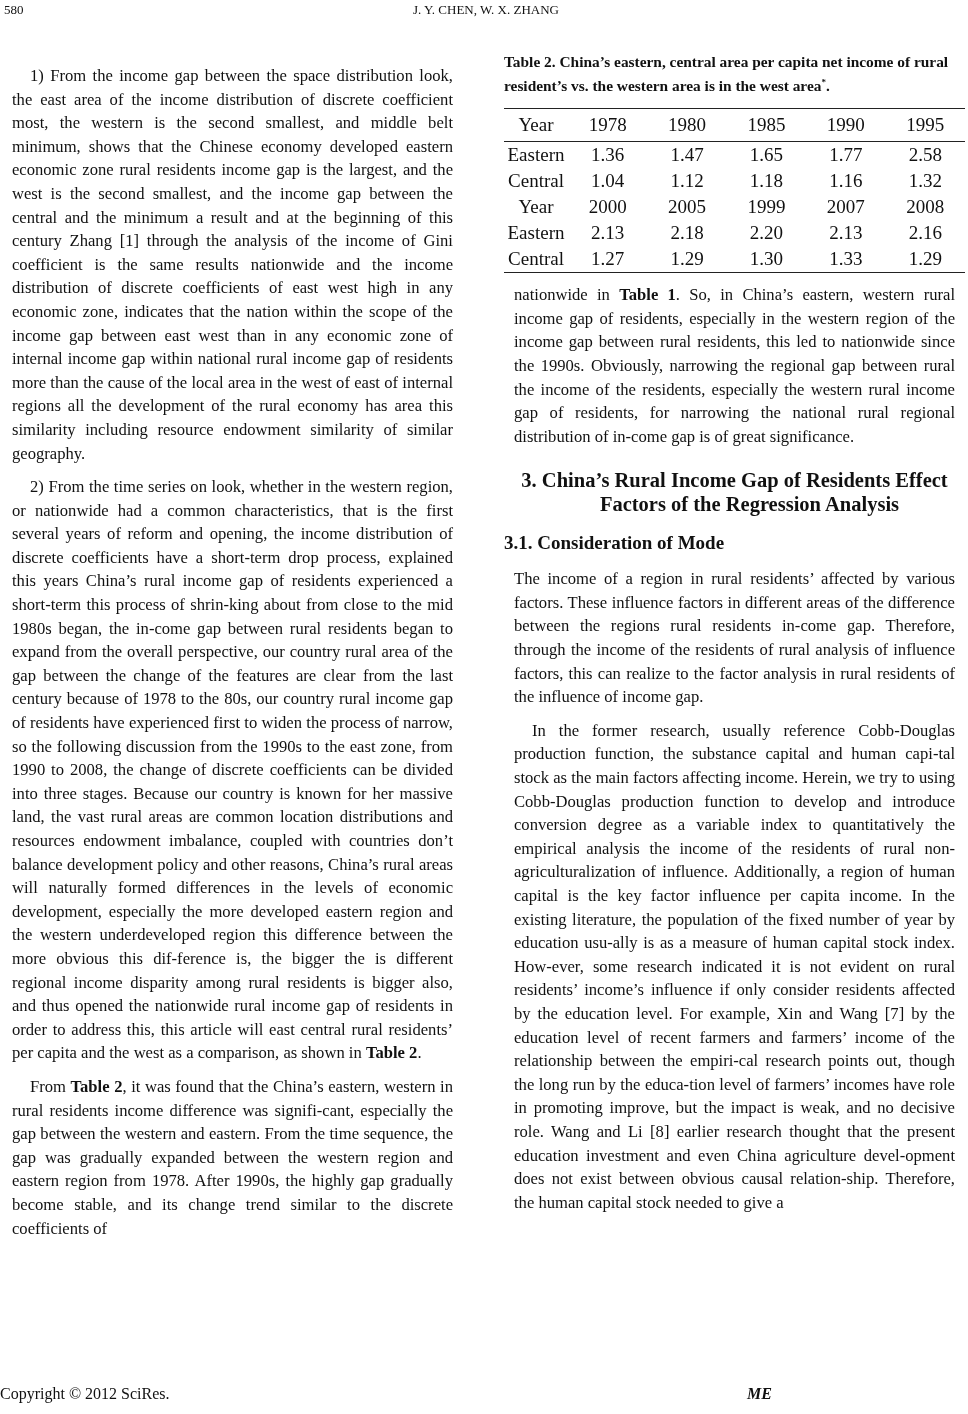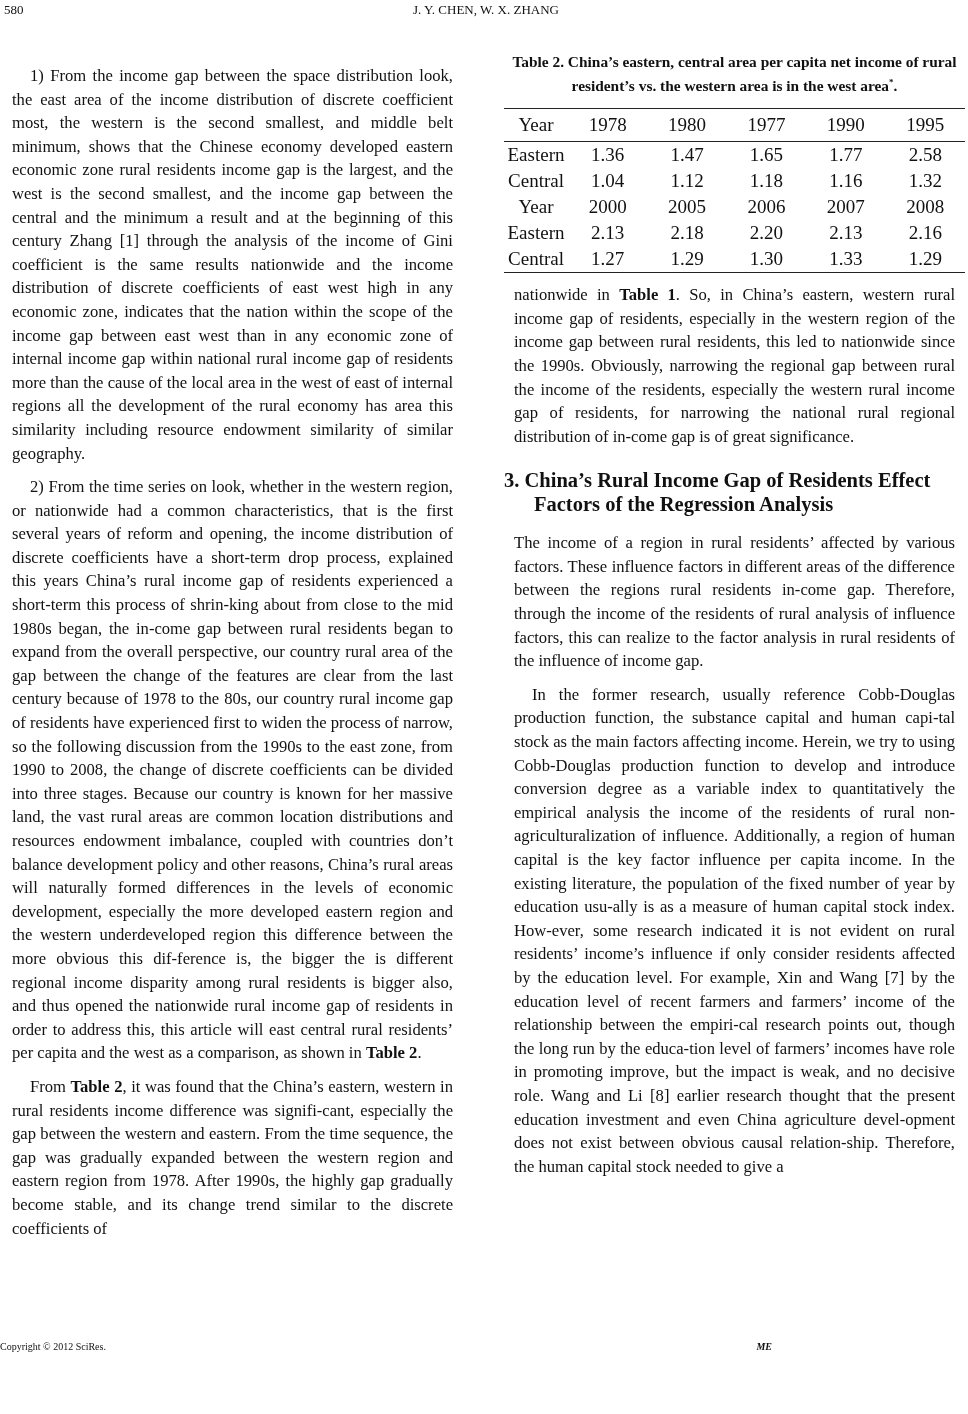--- a/index.html
+++ b/index.html
@@ -18,49 +18,49 @@
     position: absolute; top: 54px;
     font-size: 16.6px; line-height: 23.6px; text-align: justify;
   }
   .col-left { left: 2px; width: 461px; }
   .col-right { left: 504px; width: 461px; top: 54px; }
 
   .col p { margin: 10px; }
   .col p.indent { text-indent: 18px; }
 
   .tcap {
-    font-weight: bold; font-size: 15.4px; line-height: 20px; text-align: center;
+    font-weight: bold; font-size: 15.4px; line-height: 20px; text-align: left;
     margin-top: -2px;
   }
   .tcap sup { font-size: 9px; }
 
   table.data {
     width: 461px; margin-top: 12px; border-collapse: collapse;
     font-size: 19px; line-height: 26px;
   }
   table.data th, table.data td { text-align: center; padding: 0; font-weight: normal; }
   table.data thead tr { border-top: 1.3px solid #222; border-bottom: 1.3px solid #222; }
   table.data thead th { height: 32px; }
   table.data tbody tr:last-child { border-bottom: 1.3px solid #222; }
   table.data tbody td { height: 26px; }
   table.data td:first-child, table.data th:first-child { width: 64px; }
 
   .tnote { font-size: 13px; line-height: 18px; margin-top: 8px; margin-bottom: 22px; text-align: left; }
 
   h2.sec {
-    font-size: 20.5px; line-height: 24px; font-weight: bold; margin: 20px 0 15px 0; text-align: left;
+    font-size: 20.5px; line-height: 24px; font-weight: bold; margin: 20px 0 15px 0; text-align: center;
     padding-left: 30px; text-indent: -30px;
   }
   h3.subsec {
     font-size: 19px; line-height: 24px; font-weight: bold; margin: 12px 0 12px 0; text-align: left;
   }
 
   .footer {
-    position: absolute; top: 1337px; left: 0; width: 776px; height: 22px;
-    font-size: 10px; line-height: 20px;
+    position: absolute; top: 1384px; left: 0; width: 776px; height: 22px;
+    font-size: 16px; line-height: 20px;
   }
   .footer .copy { position: absolute; left: 0; }
   .footer .journal { position: absolute; right: 4px; font-style: italic; font-weight: bold; text-align: right; }
   b.ref { font-weight: bold; }
 </style>
 </head>
 <body>
 
 <div class="header">
   <span class="pageno">580</span>
@@ -75,21 +75,21 @@
 
 <div class="col col-right">
   <div class="tcap"><span>Table 2. China’s eastern, central area per capita net income of rural resident’s vs. the western area is in the west area</span><sup>*</sup><span>.</span></div>
 
   <table class="data">
     <thead>
       <tr>
         <th>Year</th>
         <th>1978</th>
         <th>1980</th>
-        <th>1977</th>
+        <th>1985</th>
         <th>1990</th>
         <th>1995</th>
       </tr>
     </thead>
     <tbody>
       <tr>
         <td>Eastern</td>
         <td>1.36</td>
         <td>1.47</td>
         <td>1.65</td>
@@ -101,21 +101,21 @@
         <td>1.04</td>
         <td>1.12</td>
         <td>1.18</td>
         <td>1.16</td>
         <td>1.32</td>
       </tr>
       <tr>
         <td>Year</td>
         <td>2000</td>
         <td>2005</td>
-        <td>2006</td>
+        <td>1999</td>
         <td>2007</td>
         <td>2008</td>
       </tr>
       <tr>
         <td>Eastern</td>
         <td>2.13</td>
         <td>2.18</td>
         <td>2.20</td>
         <td>2.13</td>
         <td>2.16</td>
@@ -127,20 +127,21 @@
         <td>1.30</td>
         <td>1.33</td>
         <td>1.29</td>
       </tr>
     </tbody>
   </table>
 
   <p><span>nationwide in </span><b class="ref">Table 1</b><span>. So, in China’s eastern, western rural income gap of residents, especially in the western region of the income gap between rural residents, this led to nationwide since the 1990s. Obviously, narrowing the regional gap between rural the income of the residents, especially the western rural income gap of residents, for narrowing the national rural regional distribution of in-come gap is of great significance.</span></p>
 
   <h2 class="sec">3. China’s Rural Income Gap of Residents Effect Factors of the Regression Analysis</h2>
+  <h3 class="subsec">3.1. Consideration of Mode</h3>
 
   <p>The income of a region in rural residents’ affected by various factors. These influence factors in different areas of the difference between the regions rural residents in-come gap. Therefore, through the income of the residents of rural analysis of influence factors, this can realize to the factor analysis in rural residents of the influence of income gap.</p>
   <p class="indent">In the former research, usually reference Cobb-Douglas production function, the substance capital and human capi-tal stock as the main factors affecting income. Herein, we try to using Cobb-Douglas production function to develop and introduce conversion degree as a variable index to quantitatively the empirical analysis the income of the residents of rural non-agriculturalization of influence. Additionally, a region of human capital is the key factor influence per capita income. In the existing literature, the population of the fixed number of year by education usu-ally is as a measure of human capital stock index. How-ever, some research indicated it is not evident on rural residents’ income’s influence if only consider residents affected by the education level. For example, Xin and Wang [7] by the education level of recent farmers and farmers’ income of the relationship between the empiri-cal research points out, though the long run by the educa-tion level of farmers’ incomes have role in promoting improve, but the impact is weak, and no decisive role. Wang and Li [8] earlier research thought that the present education investment and even China agriculture devel-opment does not exist between obvious causal relation-ship. Therefore, the human capital stock needed to give a</p>
 </div>
 
 <div class="footer">
   <span class="copy">Copyright © 2012 SciRes.</span>
   <span class="journal">ME</span>
 </div>
 

